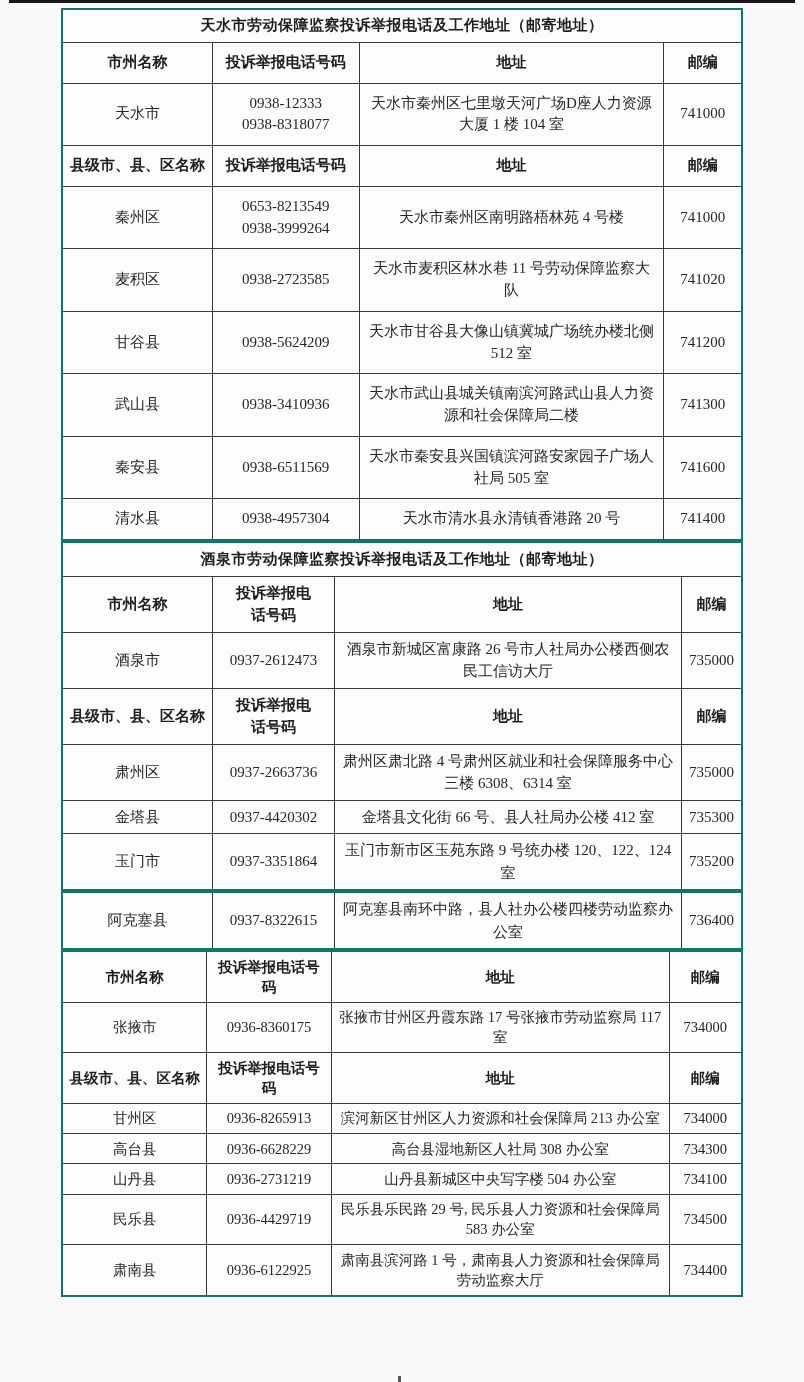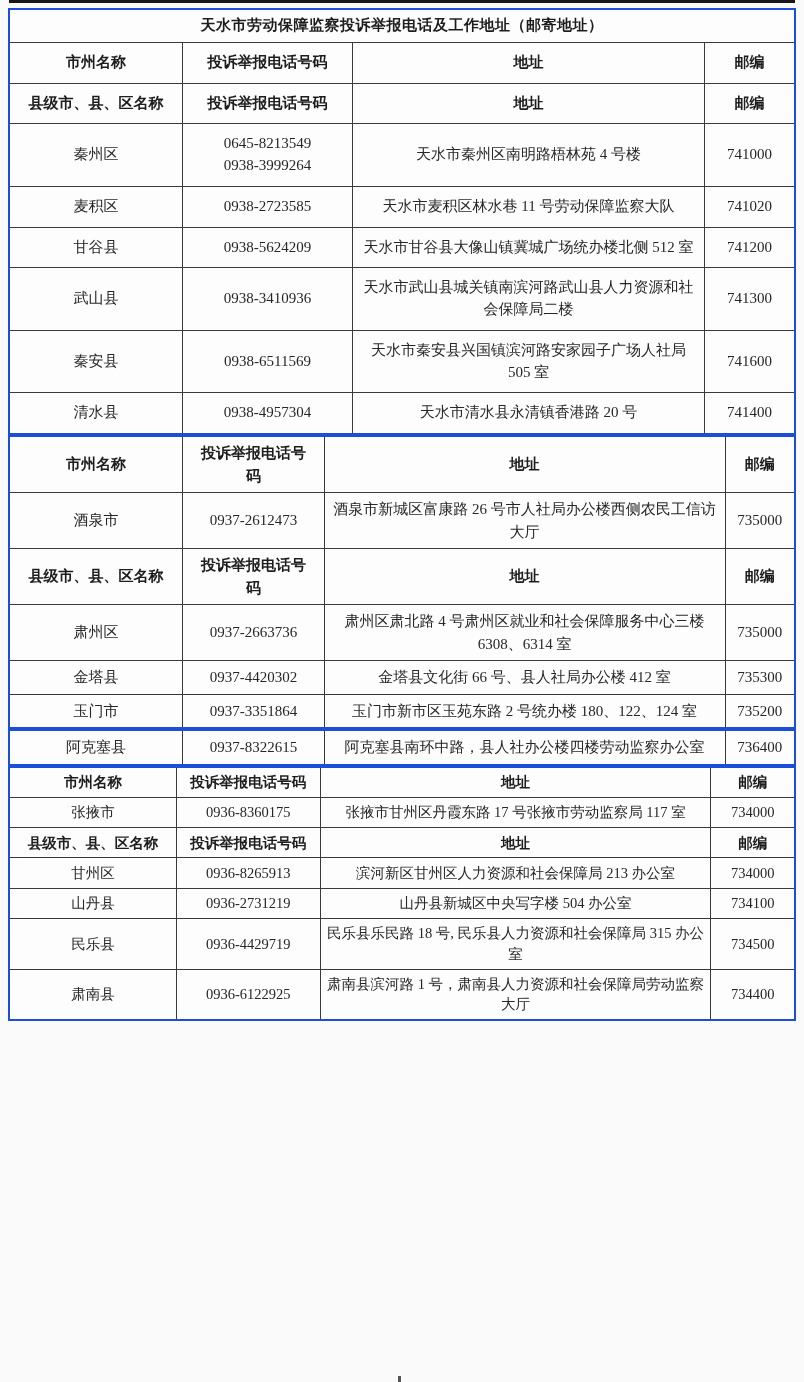--- a/index.html
+++ b/index.html
@@ -7,22 +7,22 @@
     width:804px;height:1382px;overflow:hidden;position:relative;
     background:#fafafa;
     font-family:"Liberation Serif","DejaVu Serif",serif;
   }
   .top-line{
     position:absolute;top:0;left:9px;width:786px;height:3px;background:#171717;
   }
   .page{padding-top:8px;}
   table.tbl{
     border-collapse:collapse;table-layout:fixed;
-    width:788px;margin:0 auto;background:#fdfdfd;
-    border:2px solid #1d4ed8;
+    width:682px;margin:0 auto;background:#fdfdfd;
+    border:2px solid #0f766e;
   }
   table.tbl td,table.tbl th{
     border:1.5px solid #3a3a3a;
     text-align:center;vertical-align:middle;
     color:#262626;word-break:break-word;
   }
   table.tbl th{font-weight:700;color:#1d1d1d;}
   .title-cell{font-weight:700;padding:5px 4px !important;font-size:15.5px;letter-spacing:.5px;}
   .gap-after{margin-bottom:12px;}
   .gap-small{margin-bottom:8px;}
@@ -56,29 +56,38 @@
         <tr>
           <th colspan="4" class="title-cell">天水市劳动保障监察投诉举报电话及工作地址（邮寄地址）</th>
         </tr>
         <tr>
           <th>市州名称</th>
           <th class="ph">投诉举报电话号码</th>
           <th>地址</th>
           <th>邮编</th>
         </tr>
         <tr>
+          <td>天水市</td>
+          <td>
+            <div>0938-12333</div>
+            <div>0938-8318077</div>
+          </td>
+          <td>天水市秦州区七里墩天河广场D座人力资源大厦 1 楼 104 室</td>
+          <td>741000</td>
+        </tr>
+        <tr>
           <th>县级市、县、区名称</th>
           <th class="ph">投诉举报电话号码</th>
           <th>地址</th>
           <th>邮编</th>
         </tr>
         <tr>
           <td>秦州区</td>
           <td>
-            <div>0645-8213549</div>
+            <div>0653-8213549</div>
             <div>0938-3999264</div>
           </td>
           <td>天水市秦州区南明路梧林苑 4 号楼</td>
           <td>741000</td>
         </tr>
         <tr>
           <td>麦积区</td>
           <td>0938-2723585</td>
           <td>天水市麦积区林水巷 11 号劳动保障监察大队</td>
           <td>741020</td>
@@ -111,20 +120,23 @@
     </table>
     <table class="tbl t1 gap-after">
       <colgroup>
         <col class="c0">
         <col class="c1">
         <col class="c2">
         <col class="c3">
       </colgroup>
       <tbody>
         <tr>
+          <th colspan="4" class="title-cell">酒泉市劳动保障监察投诉举报电话及工作地址（邮寄地址）</th>
+        </tr>
+        <tr>
           <th>市州名称</th>
           <th class="ph">投诉举报电话号码</th>
           <th>地址</th>
           <th>邮编</th>
         </tr>
         <tr>
           <td>酒泉市</td>
           <td>0937-2612473</td>
           <td>酒泉市新城区富康路 26 号市人社局办公楼西侧农民工信访大厅</td>
           <td>735000</td>
@@ -143,21 +155,21 @@
         </tr>
         <tr>
           <td>金塔县</td>
           <td>0937-4420302</td>
           <td>金塔县文化街 66 号、县人社局办公楼 412 室</td>
           <td>735300</td>
         </tr>
         <tr>
           <td>玉门市</td>
           <td>0937-3351864</td>
-          <td>玉门市新市区玉苑东路 2 号统办楼 180、122、124 室</td>
+          <td>玉门市新市区玉苑东路 9 号统办楼 120、122、124 室</td>
           <td>735200</td>
         </tr>
       </tbody>
     </table>
     <table class="tbl t1 gap-small">
       <colgroup>
         <col class="c0">
         <col class="c1">
         <col class="c2">
         <col class="c3">
@@ -197,29 +209,35 @@
           <th>地址</th>
           <th>邮编</th>
         </tr>
         <tr>
           <td>甘州区</td>
           <td>0936-8265913</td>
           <td>滨河新区甘州区人力资源和社会保障局 213 办公室</td>
           <td>734000</td>
         </tr>
         <tr>
+          <td>高台县</td>
+          <td>0936-6628229</td>
+          <td>高台县湿地新区人社局 308 办公室</td>
+          <td>734300</td>
+        </tr>
+        <tr>
           <td>山丹县</td>
           <td>0936-2731219</td>
           <td>山丹县新城区中央写字楼 504 办公室</td>
           <td>734100</td>
         </tr>
         <tr>
           <td>民乐县</td>
           <td>0936-4429719</td>
-          <td>民乐县乐民路 18 号, 民乐县人力资源和社会保障局 315 办公室</td>
+          <td>民乐县乐民路 29 号, 民乐县人力资源和社会保障局 583 办公室</td>
           <td>734500</td>
         </tr>
         <tr>
           <td>肃南县</td>
           <td>0936-6122925</td>
           <td>肃南县滨河路 1 号，肃南县人力资源和社会保障局劳动监察大厅</td>
           <td>734400</td>
         </tr>
       </tbody>
     </table>

